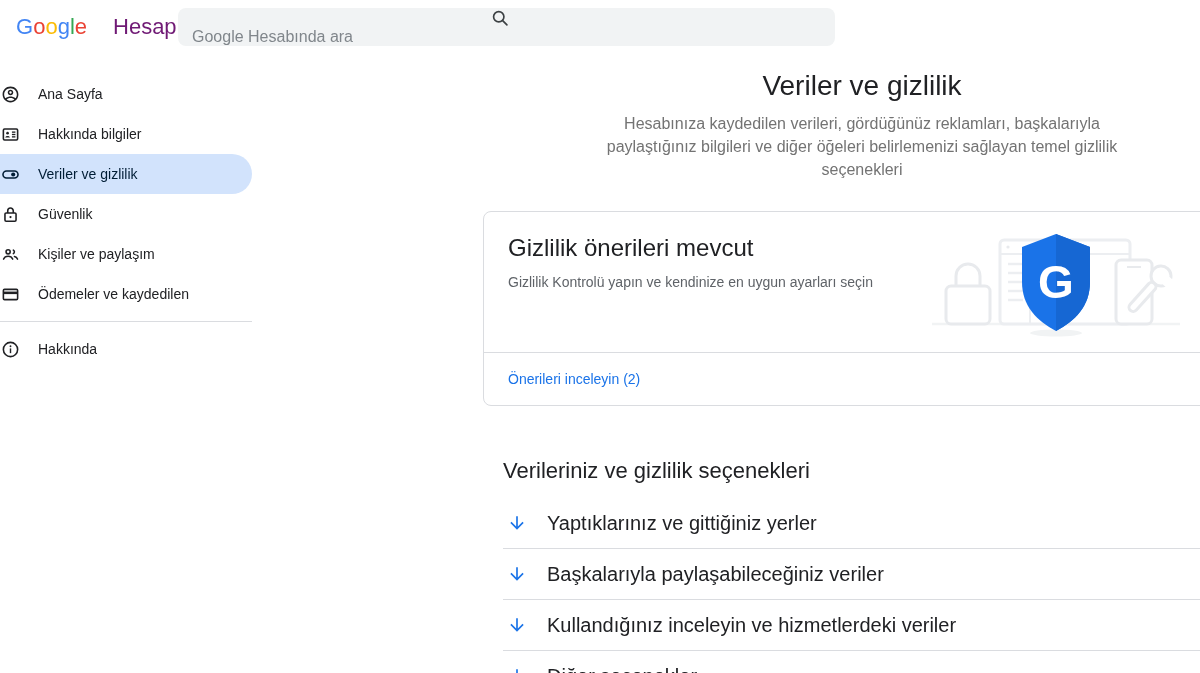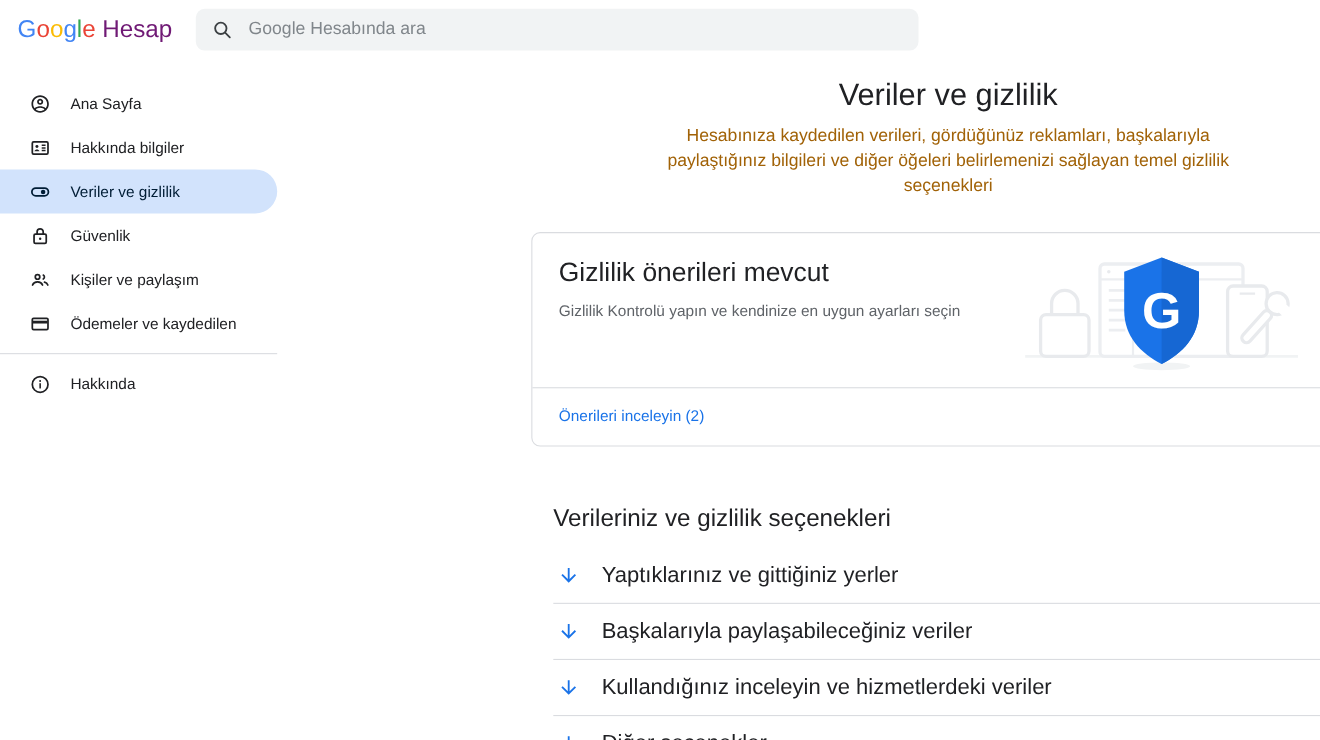--- a/index.html
+++ b/index.html
@@ -2,49 +2,49 @@
 <html lang="tr"><head>
 <meta charset="utf-8">
 <style>
   * { margin:0; padding:0; box-sizing:border-box; }
   html,body { width:1200px; height:673px; overflow:hidden; background:#fff;
     font-family:"Liberation Sans", sans-serif; color:#202124; }
 
   
   .header { position:relative; height:55px; }
   .logo { position:absolute; left:16px; top:14px; display:flex; align-items:baseline;
-    font-size:22px; cursor:pointer; }
+    font-size:22px; cursor:pointer;gap:20px; }
   .logo .lt { font-weight:500; }
   .logo .c0,.logo .c3 { color:#4285F4; }
   .logo .c1,.logo .c5 { color:#EA4335; }
   .logo .c2 { color:#FBBC05; }
   .logo .c4 { color:#34A853; }
   .logo .product { color:#701a75; margin-left:6px; font-weight:400; }
   .searchbar { position:absolute; left:178px; top:8px; width:657px; height:38px;
-    background:#f1f3f4; border-radius:8px; display:flex; align-items:center; padding:0 14px; }
+    background:#f1f3f4; border-radius:8px; display:flex; align-items:center; padding:0 14px;flex-direction:column; }
   .searchbar svg { flex:0 0 auto; margin-right:14px; }
   .searchbar input { border:none; outline:none; background:transparent; width:100%;
     font-size:16px; font-family:"Liberation Sans", sans-serif; color:#202124; }
   .searchbar input::placeholder { color:#80868b; }
 
   
   .sidebar { position:absolute; left:0; top:74px; width:252px; }
-  .nav-item { display:flex; align-items:center; height:40px; padding-left:26px;
+  .nav-item { display:flex; align-items:center; height:40px; 
     font-size:14px; font-weight:500; color:#202124; cursor:pointer;
     border-radius:0 20px 20px 0; }
   .nav-item.active { background:#d2e3fc; color:#001d35; }
   .nav-item .ic { width:20px; height:20px; margin-right:18px; display:flex;
     align-items:center; justify-content:center; }
   .side-divider { border-top:1px solid #dadce0; margin:7px 0 7px 0; }
 
   
   .main { position:absolute; left:483px; top:70px; width:758px; }
   .page-title { text-align:center; font-size:28px; font-weight:400; color:#202124;
     letter-spacing:0; }
-  .page-subtitle { text-align:center; font-size:16px; line-height:23px; color:#a16207;
+  .page-subtitle { text-align:center; font-size:16px; line-height:23px; color:#737373;
     max-width:570px; margin:10px auto 0 auto; }
 
   .promo-card { margin-top:30px; border:1px solid #dadce0; border-radius:8px;
     background:#fff; position:relative; }
   .promo-top { position:relative; height:140px; padding:22px 24px; }
   .promo-title { font-size:24px; font-weight:400; color:#202124; }
   .promo-sub { font-size:14px; color:#5f6368; margin-top:12px; }
   .promo-illustration { position:absolute; right:58px; top:8px; width:252px; height:126px; }
   .promo-divider { border-top:1px solid #dadce0; }
   .promo-footer { padding:17px 24px; }

